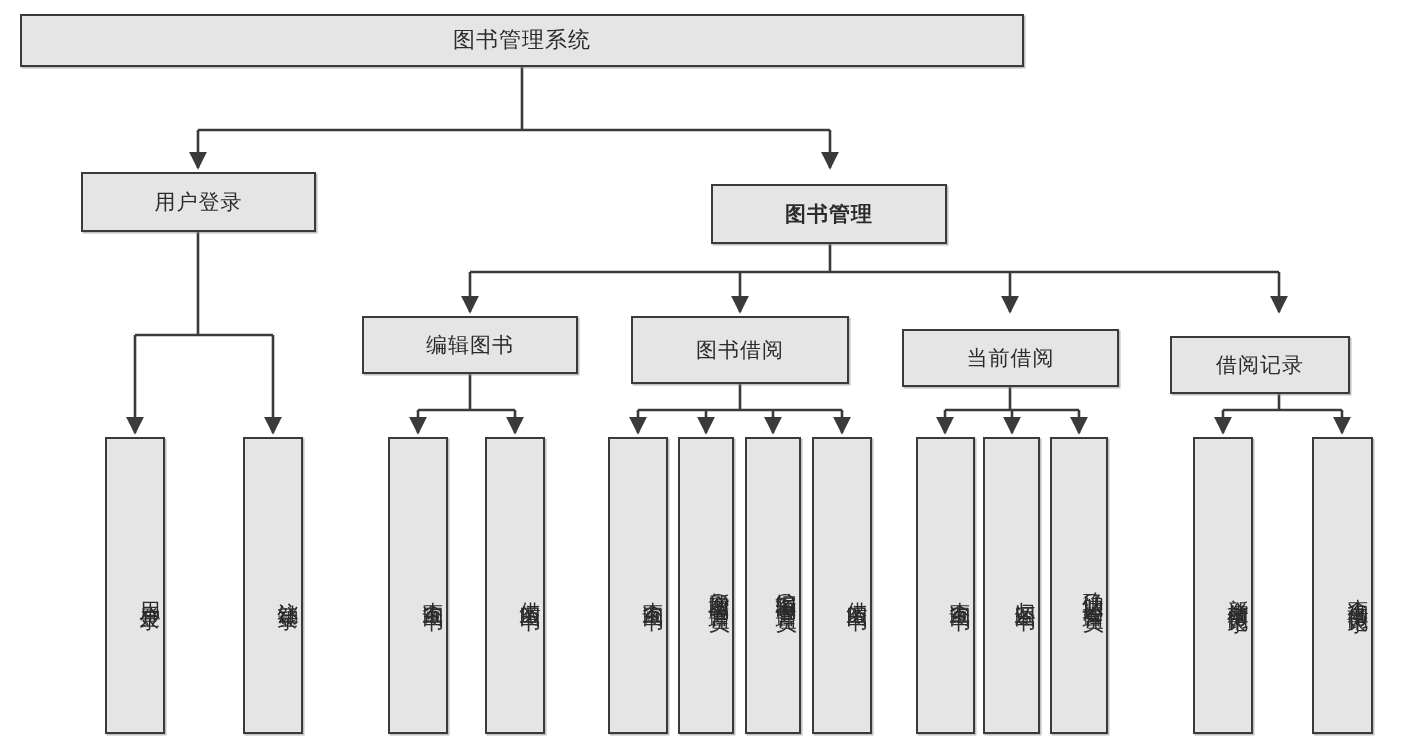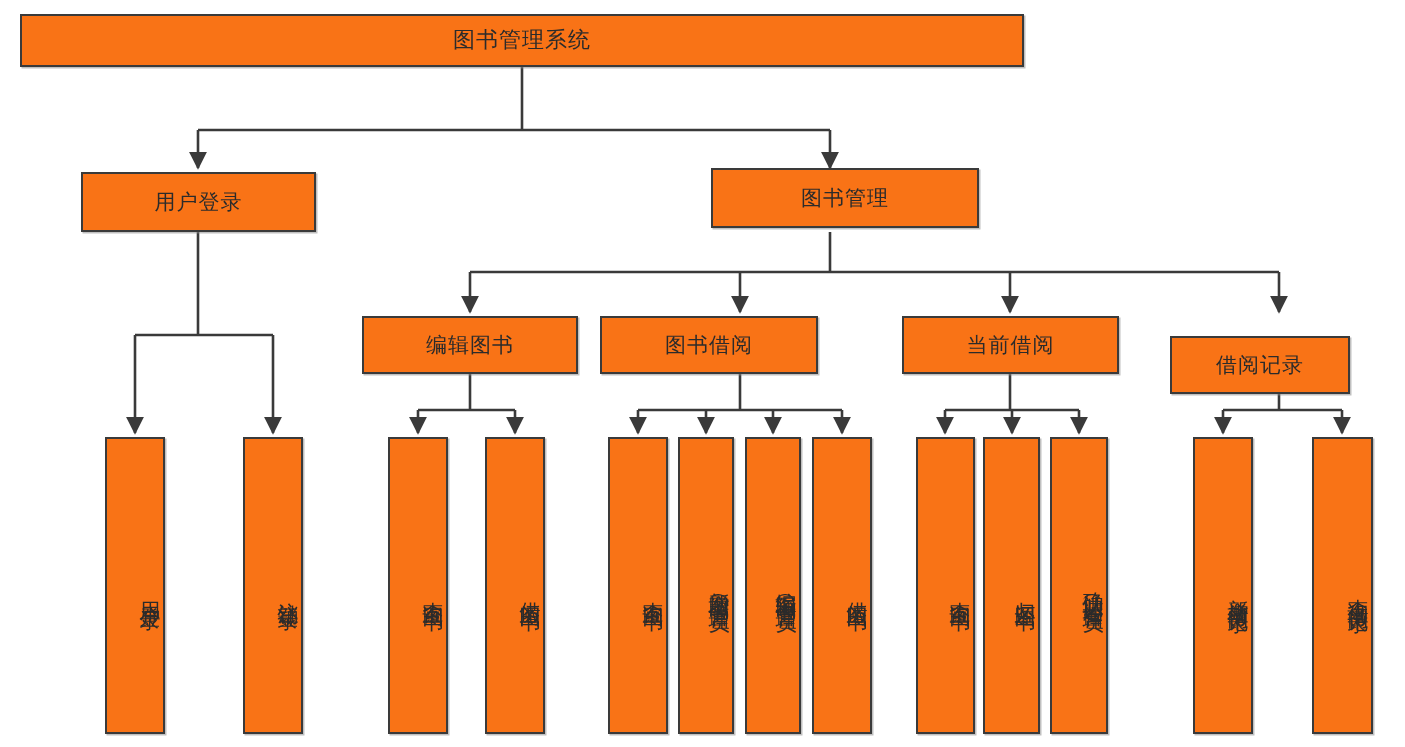--- a/index.html
+++ b/index.html
@@ -22,21 +22,21 @@
     left: 0;
     top: 0;
     width: 1405px;
     height: 747px;
     pointer-events: none;
   }
   .node {
     position: absolute;
     box-sizing: border-box;
     border: 2.5px solid #3a3a3a;
-    background: #f97316;
+    background: #e5e5e5;
     display: flex;
     align-items: center;
     justify-content: center;
     color: #2b2b2b;
     box-shadow: 1.5px 1.5px 0 rgba(140,140,140,0.55);
   }
   .node.horiz {
     font-size: 21px;
     letter-spacing: 1px;
     line-height: 1.2;
@@ -121,25 +121,25 @@
       <path d="M 1279 374 L 1279 410"></path>
       <path d="M 1223 410 L 1342 410"></path>
       <path d="M 1223 410 L 1223 433" marker-end="url(#arr)"></path>
       <path d="M 1342 410 L 1342 433" marker-end="url(#arr)"></path>
     </g>
   </svg>
 
   <div class="node horiz root" style="left:20px; top:14px; width:1004px; height:53px;">图书管理系统</div>
 
   <div class="node horiz" style="left:81px; top:172px; width:235px; height:60px;">用户登录</div>
-  <div class="node horiz" style="left:711px; top:168px; width:268px; height:60px;">图书管理</div>
+  <div class="node horiz" style="left:711px; top:184px; width:236px; height:60px;font-weight:bold;">图书管理</div>
 
   <div class="node horiz" style="left:362px; top:316px; width:216px; height:58px;">编辑图书</div>
-  <div class="node horiz" style="left:600px; top:316px; width:218px; height:58px;">图书借阅</div>
-  <div class="node horiz" style="left:902px; top:316px; width:217px; height:58px;">当前借阅</div>
+  <div class="node horiz" style="left:631px; top:316px; width:218px; height:68px;">图书借阅</div>
+  <div class="node horiz" style="left:902px; top:329px; width:217px; height:58px;">当前借阅</div>
   <div class="node horiz" style="left:1170px; top:336px; width:180px; height:58px;">借阅记录</div>
 
   <div class="node vert" style="left:105px; top:437px; width:60px; height:297px;">用户登录</div>
   <div class="node vert" style="left:243px; top:437px; width:60px; height:297px;">注销登录</div>
 
   <div class="node vert" style="left:388px; top:437px; width:60px; height:297px;">查询图书</div>
   <div class="node vert" style="left:485px; top:437px; width:60px; height:297px;">借阅图书</div>
 
   <div class="node vert" style="left:608px; top:437px; width:60px; height:297px;">查询图书</div>
   <div class="node vert tall" style="left:678px; top:437px; width:56px; height:297px;">新增图书（管理员）</div>

